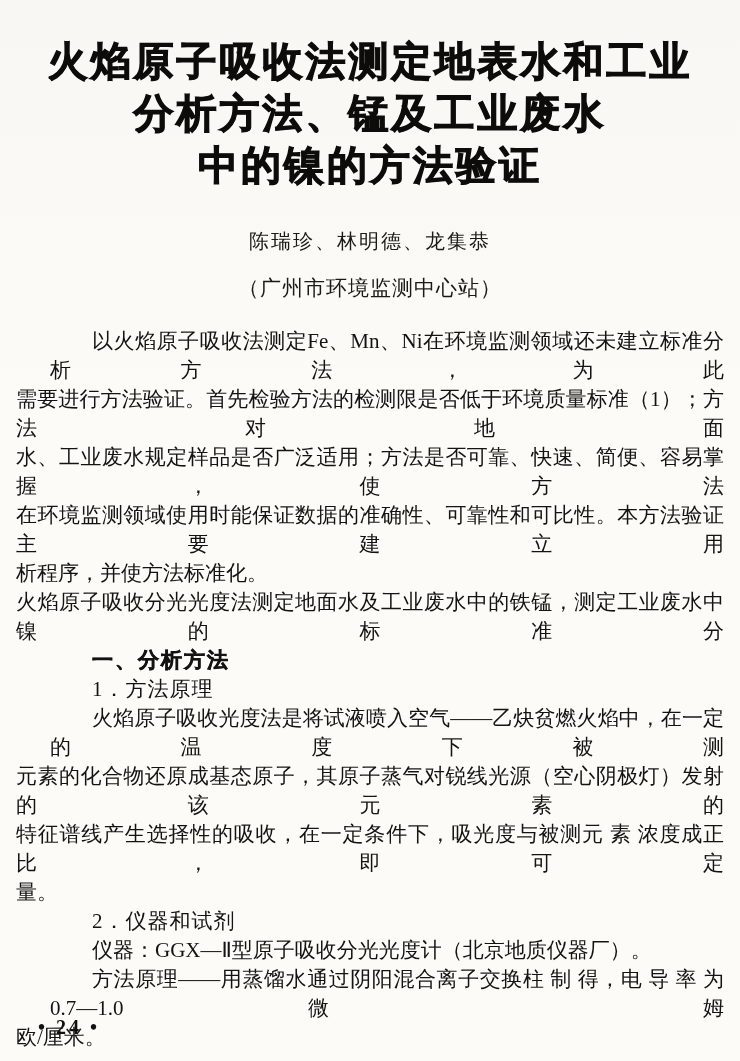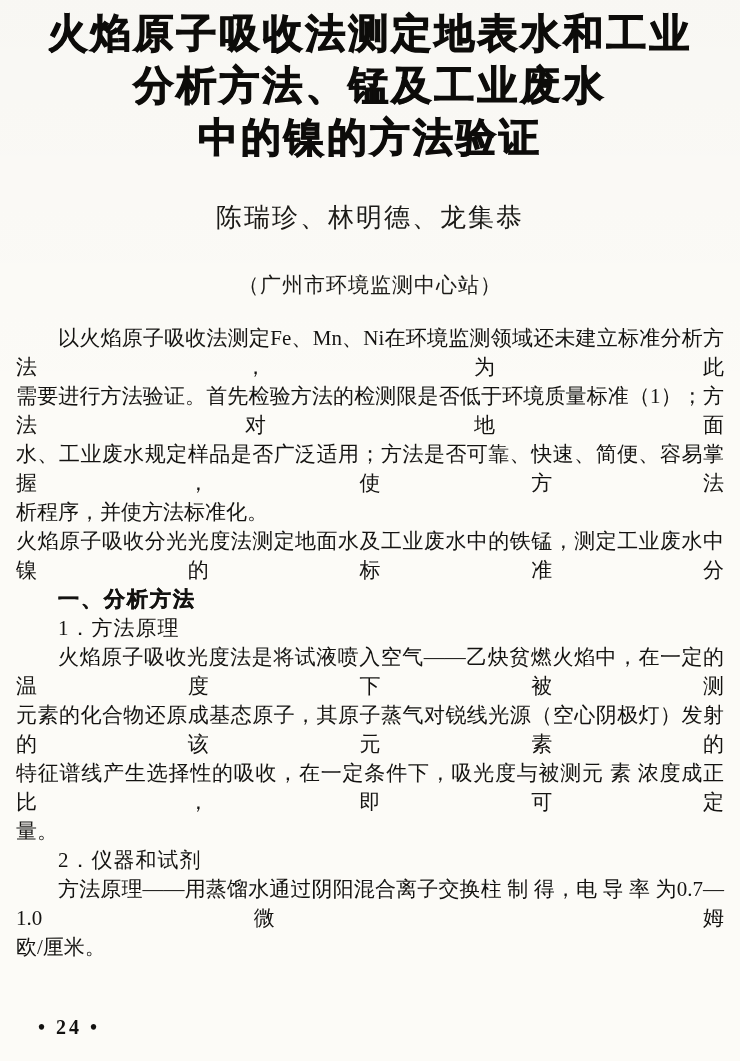--- a/index.html
+++ b/index.html
@@ -13,47 +13,47 @@
     color: #161513;
     font-family: "Liberation Serif", serif;
     position: relative;
     overflow: hidden;
   }
   .page {
     position: relative;
     width: 740px;
     height: 1061px;
     box-sizing: border-box;
-    padding: 4px 16px 0 16px;
+    padding: 32px 16px 0 16px;
     background:
       linear-gradient(180deg, rgba(0,0,0,0.015), rgba(0,0,0,0) 40%),
       #fcfbf7;
   }
   .title-block {
     margin-top: 4px;
     text-align: center;
   }
   .title-line {
     font-size: 40px;
     line-height: 52px;
     font-weight: bold;
     letter-spacing: 3px;
     color: #0d0c0a;
     -webkit-text-stroke: 1.1px #0d0c0a;
     white-space: nowrap;
   }
   .authors {
     margin-top: 36px;
     text-align: center;
-    font-size: 26px;
+    font-size: 20px;
     letter-spacing: 2px;
     color: #1b1a17;
   }
   .affiliation {
-    margin-top: 36px;
+    margin-top: 19px;
     text-align: center;
     font-size: 21px;
     letter-spacing: 1px;
     color: #1b1a17;
   }
   .body-text {
     margin-top: 25px;
     font-size: 21px;
     line-height: 29px;
     color: #141311;
@@ -63,20 +63,21 @@
     text-align-last: justify;
     text-justify: inter-character;
     white-space: normal;
   }
   .ln.short {
     text-align: left;
     text-align-last: auto;
   }
   .ln.indent {
     text-indent: 2em;
+    margin-left: 34px;
   }
   .para { margin: 0; }
   .heading {
     font-weight: bold;
     -webkit-text-stroke: 0.5px #141311;
     letter-spacing: 2px;
   }
   .subheading {
     letter-spacing: 1px;
   }
@@ -104,37 +105,39 @@
   <div class="authors">陈瑞珍、林明德、龙集恭</div>
 
   <div class="affiliation">（广州市环境监测中心站）</div>
 
   <div class="body-text">
 
     <div class="para">
       <div class="ln indent">以火焰原子吸收法测定Fe、Mn、Ni在环境监测领域还未建立标准分析方法，为此</div>
       <div class="ln">需要进行方法验证。首先检验方法的检测限是否低于环境质量标准（1）；方法 对 地 面</div>
       <div class="ln">水、工业废水规定样品是否广泛适用；方法是否可靠、快速、简便、容易掌握，使方法</div>
+      <div class="ln">在环境监测领域使用时能保证数据的准确性、可靠性和可比性。本方法验证主要建立用</div>
       <div class="ln short">析程序，并使方法标准化。</div>
       <div class="ln">火焰原子吸收分光光度法测定地面水及工业废水中的铁锰，测定工业废水中镍的标准分</div>
     </div>
 
     <div class="ln short indent heading">一、分析方法</div>
 
     <div class="ln short indent subheading">1．方法原理</div>
 
     <div class="para">
       <div class="ln indent">火焰原子吸收光度法是将试液喷入空气——乙炔贫燃火焰中，在一定的温度下被测</div>
       <div class="ln">元素的化合物还原成基态原子，其原子蒸气对锐线光源（空心阴极灯）发射的该元素的</div>
       <div class="ln">特征谱线产生选择性的吸收，在一定条件下，吸光度与被测元 素 浓度成正比，即可定</div>
       <div class="ln short">量。</div>
     </div>
 
     <div class="ln short indent subheading">2．仪器和试剂</div>
 
+    <div class="ln short indent">仪器：GGX—Ⅱ型原子吸收分光光度计（北京地质仪器厂）。</div>
 
 
     <div class="para">
       <div class="ln indent">方法原理——用蒸馏水通过阴阳混合离子交换柱 制 得，电 导 率 为0.7—1.0微 姆</div>
       <div class="ln short">欧/厘米。</div>
     </div>
 
   </div>
 
   <div class="page-number">• 24 •</div>

